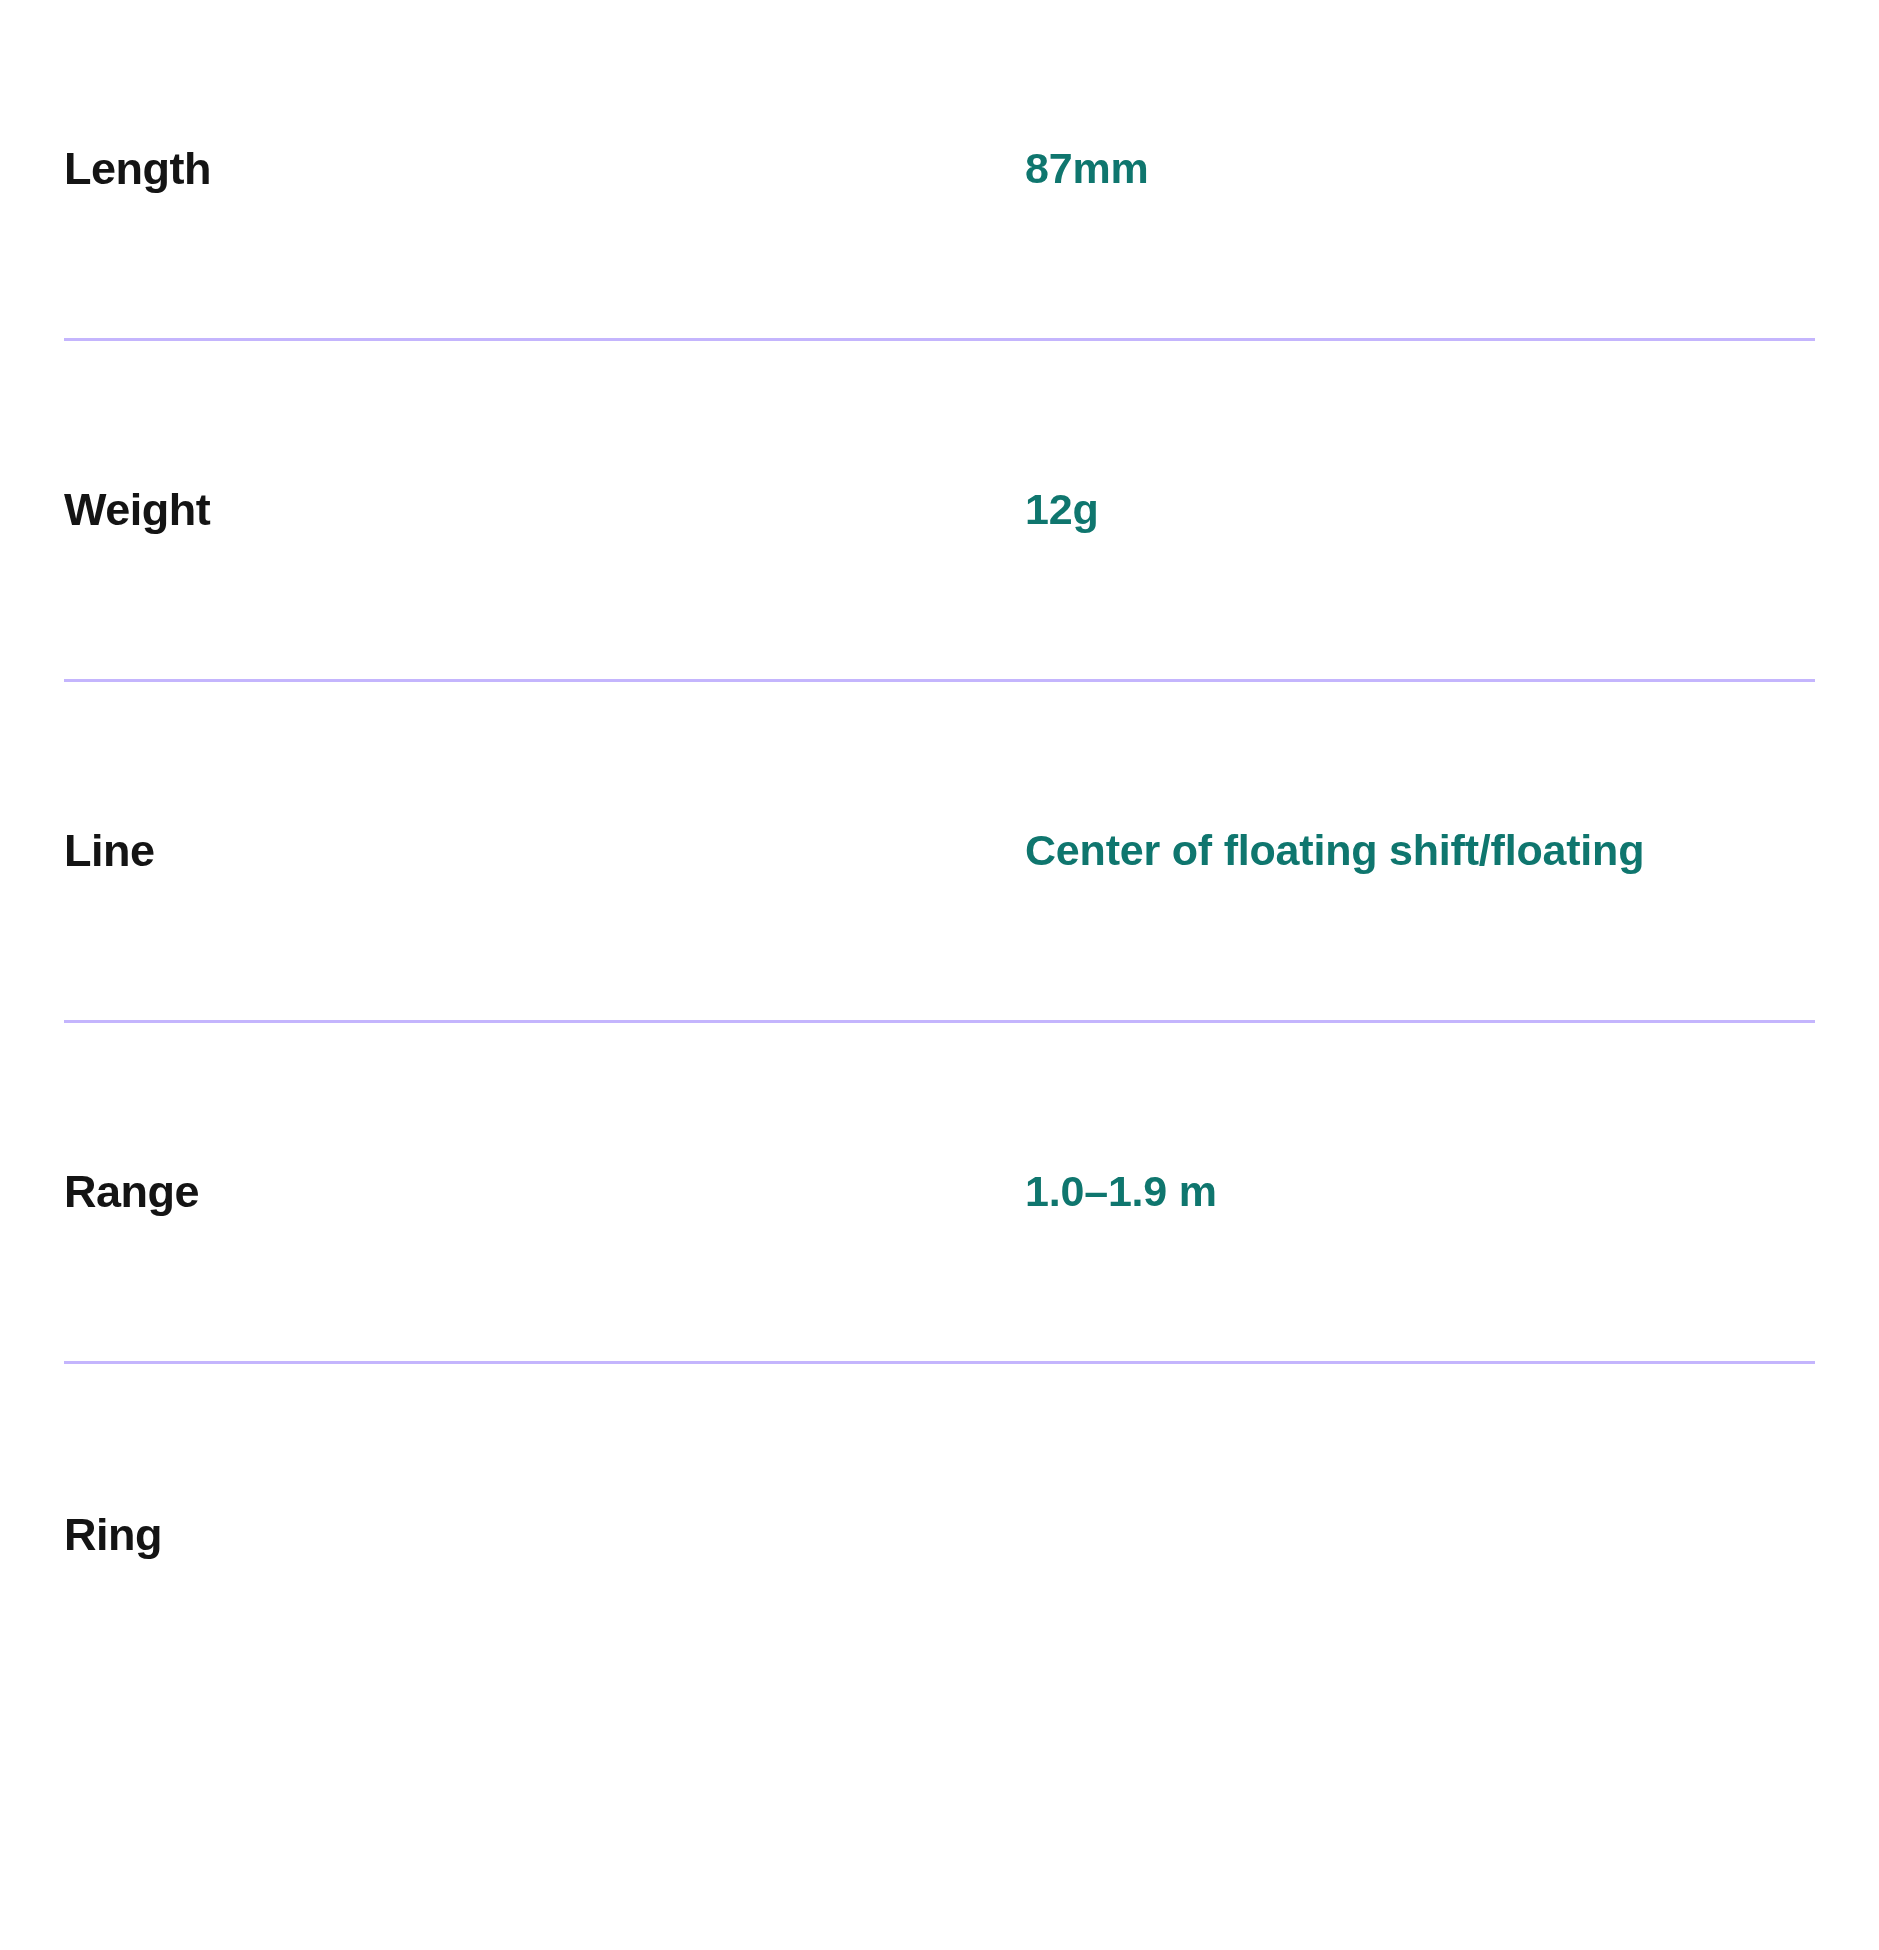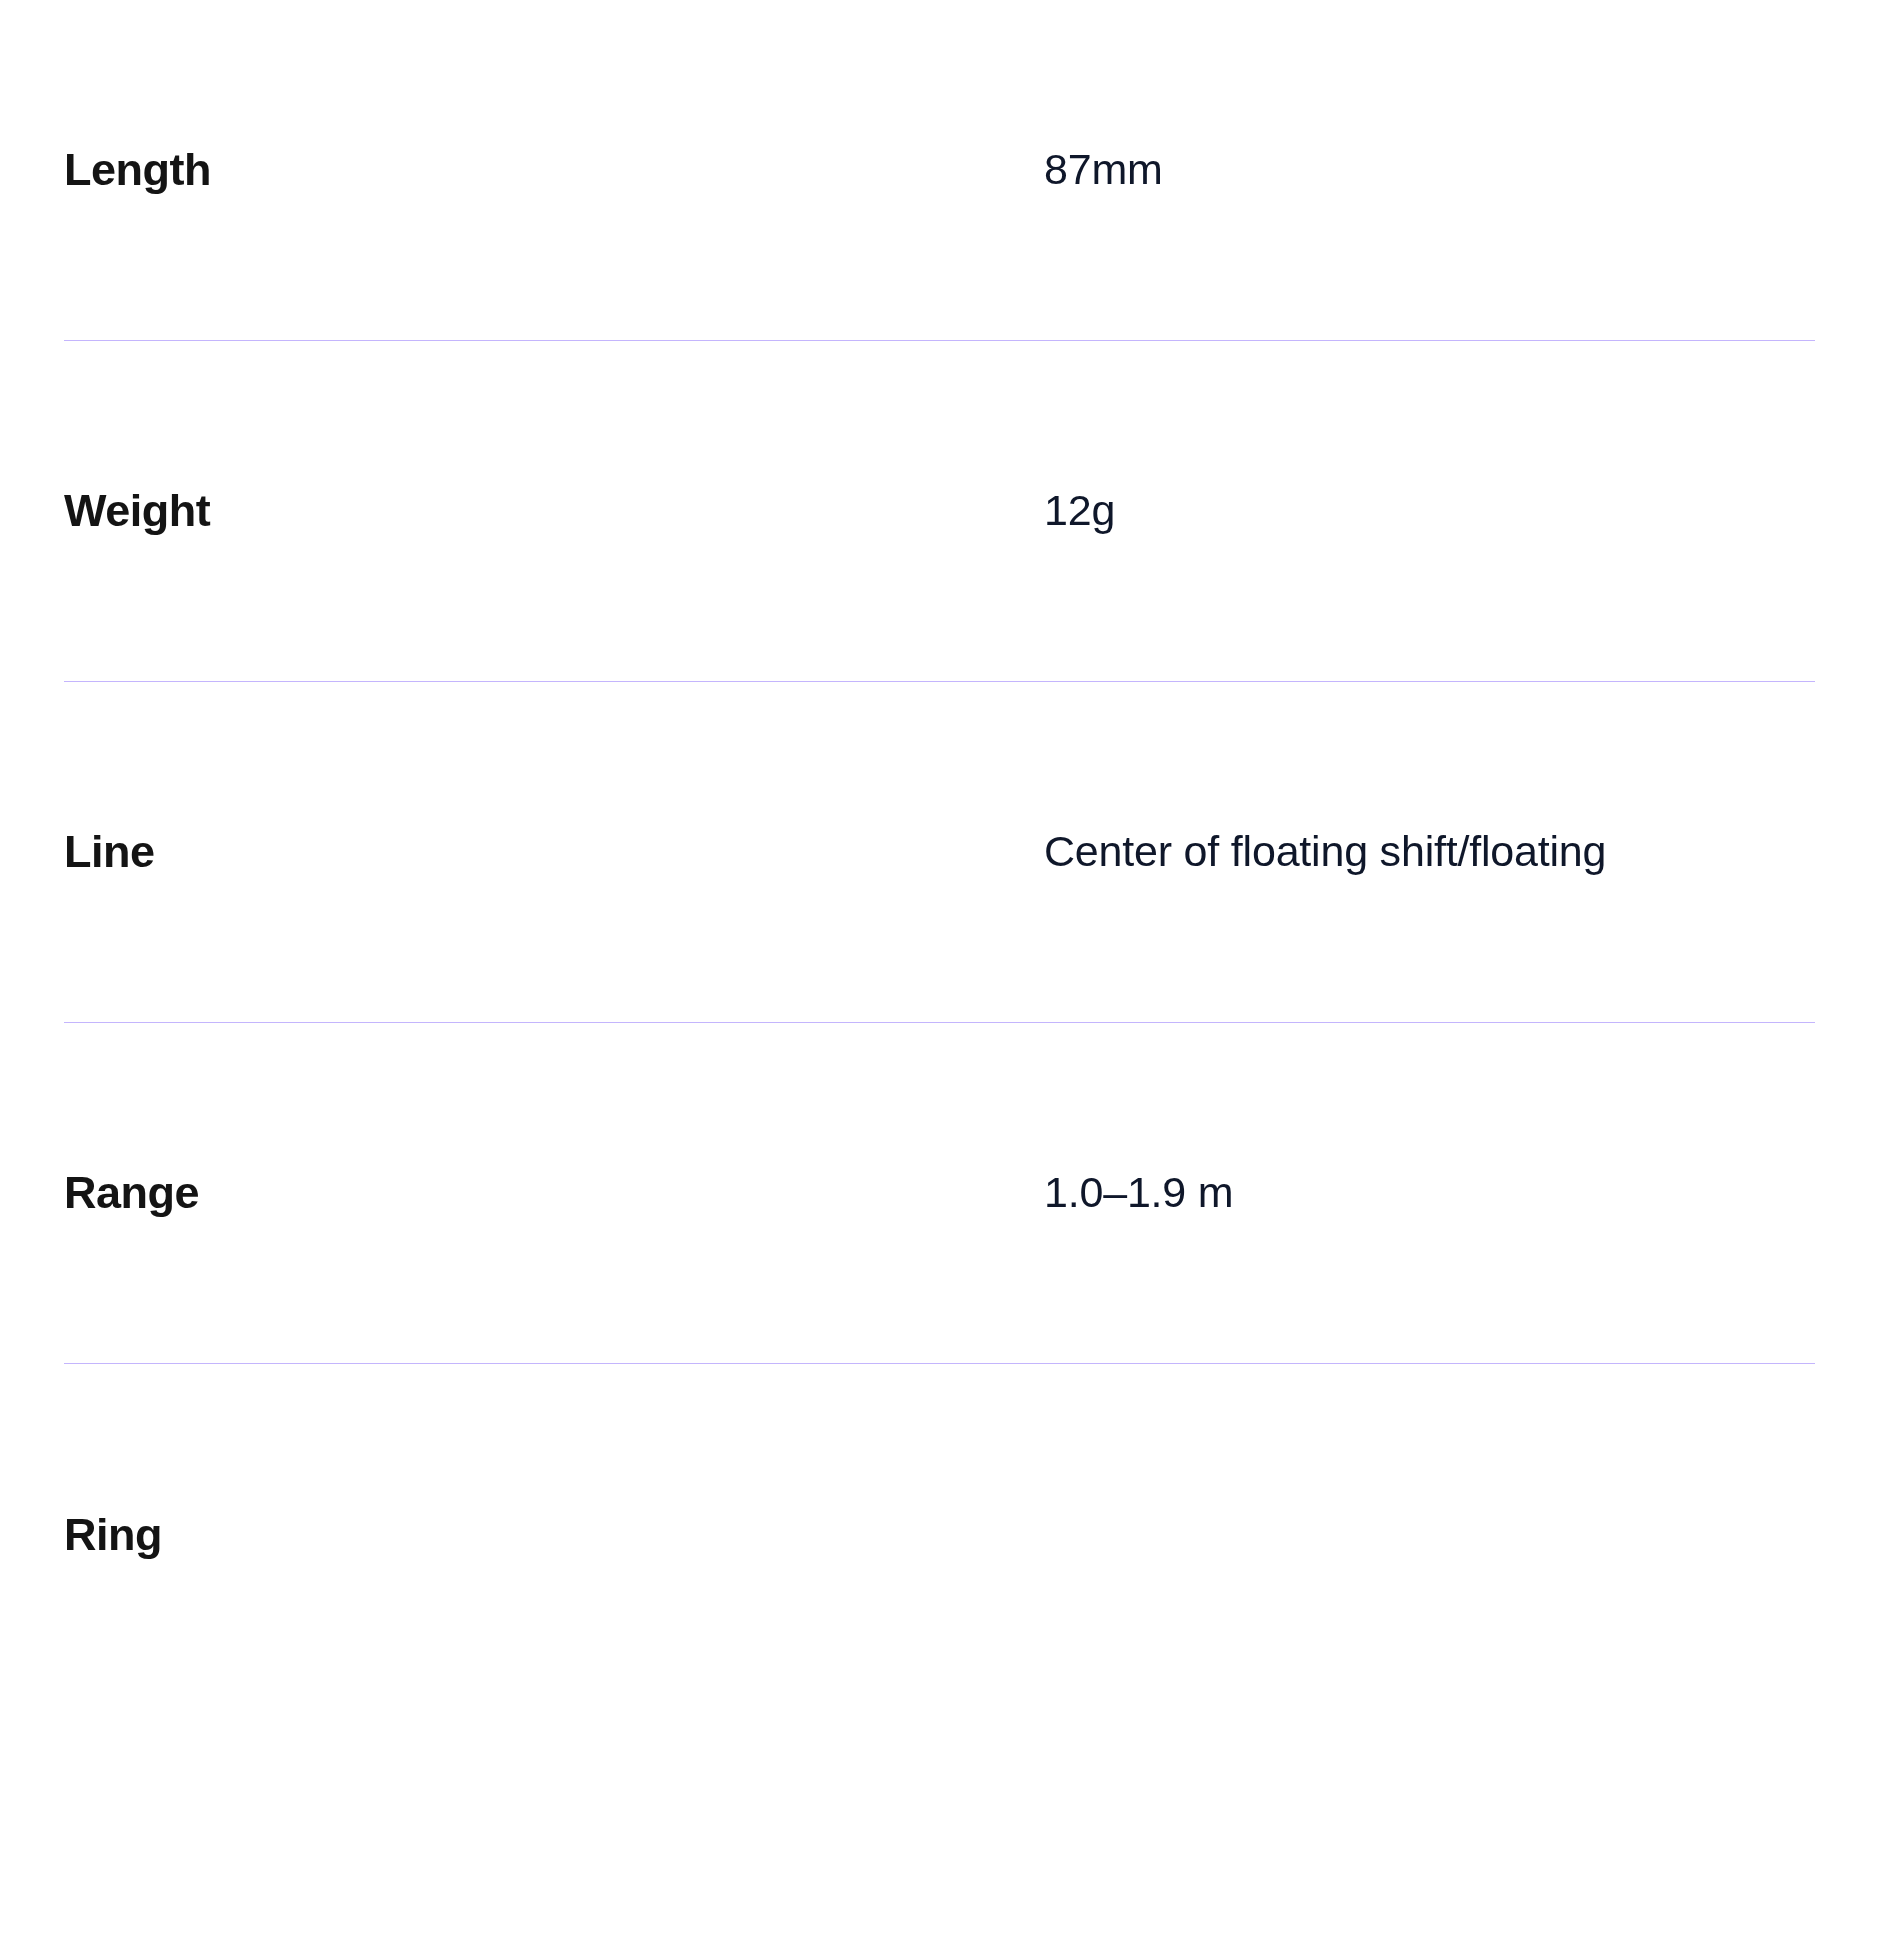--- a/index.html
+++ b/index.html
@@ -17,41 +17,40 @@
   .spec-table {
     width: 100%;
     box-sizing: border-box;
     padding: 0 64px;
   }
   .spec-row {
     display: flex;
     align-items: center;
     box-sizing: border-box;
     height: 341px;
-    border-bottom: 1px solid #c4b5fd;
+    border-bottom: 3px solid #c4b5fd;
   }
   .spec-row:last-child {
     border-bottom: none;
   }
   .spec-label {
     flex: 0 0 961px;
     font-size: 45px;
     font-weight: 700;
     letter-spacing: -0.5px;
     color: #141414;
     line-height: 1.2;
   }
   .spec-value {
     flex: 1 1 auto;
     font-size: 43px;
-    font-weight: 400;
+    font-weight: 700;
     letter-spacing: -0.2px;
-    color: #0f172a;
+    color: #0f766e;
     line-height: 1.25;
-    margin-left: 19px;
   }
 </style>
 </head>
 <body>
 
 <div class="spec-table">
 
   <div class="spec-row">
     <div class="spec-label">Length</div>
     <div class="spec-value">87mm</div>

